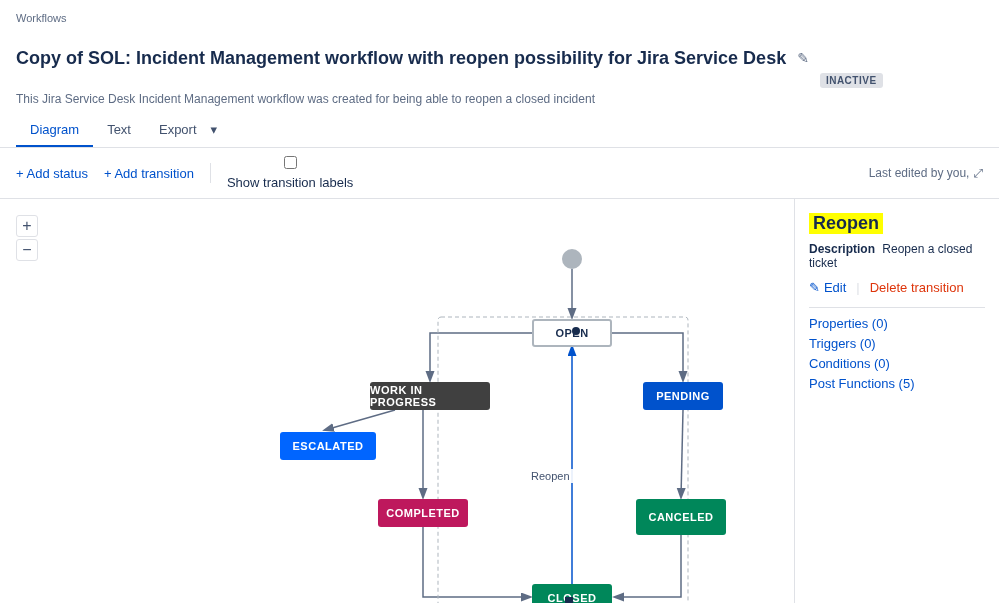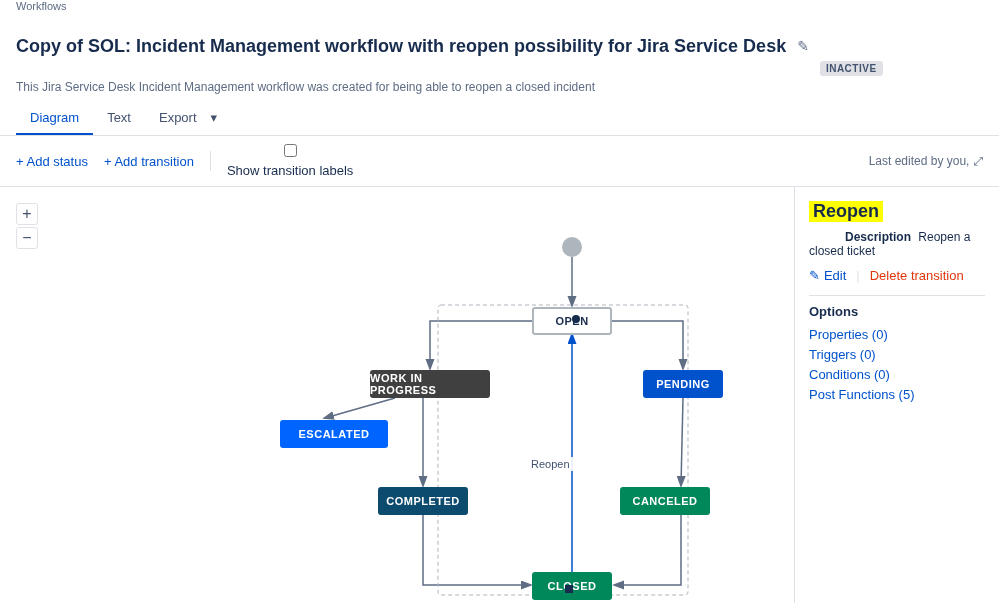--- a/index.html
+++ b/index.html
@@ -1,19 +1,19 @@
 <!DOCTYPE html>
 <html><head>
   <meta charset="utf-8">
   <style>
     * { box-sizing: border-box; margin: 0; padding: 0; }
     body { font-family: -apple-system, BlinkMacSystemFont, 'Segoe UI', sans-serif; font-size: 13px; background: #fff; color: #172b4d; overflow: hidden; width: 999px; height: 603px; }
 
     
-    .header { padding: 0 16px 0; border-bottom: 1px solid #dfe1e6; }
+    .header { padding: 12px 16px 0; border-bottom: 1px solid #dfe1e6; }
     .breadcrumb { font-size: 11px; color: #5e6c84; margin-bottom: 4px; }
     .title-row { display: flex; align-items: center; gap: 11px; margin-bottom: 4px; }
     .title { font-size: 18px; font-weight: 600; color: #172b4d; }
     .edit-icon { color: #5e6c84; cursor: pointer; font-size: 14px; }
     .badge-inactive { background: #dfe1e6; color: #42526e; font-size: 10px; font-weight: 700; padding: 2px 6px; border-radius: 3px; letter-spacing: 0.5px; margin-top: 45px; }
     .subtitle { font-size: 12px; color: #5e6c84; margin-bottom: 8px; }
     .tabs { display: flex; gap: 0; }
     .tab { padding: 8px 14px; font-size: 13px; cursor: pointer; border-bottom: 2px solid transparent; color: #42526e; }
     .tab.active { border-bottom-color: #0052cc; color: #0052cc; font-weight: 500; }
     .export-tab { display: flex; align-items: center; gap: 14px; padding: 8px 14px; font-size: 13px; cursor: pointer; color: #42526e; border-bottom: 2px solid transparent; }
@@ -31,39 +31,39 @@
 
     
     .zoom-controls { position: absolute; left: 16px; top: 16px; display: flex; flex-direction: column; gap: 2px; z-index: 10; }
     .zoom-btn { width: 22px; height: 22px; background: #fff; border: 1px solid #dfe1e6; border-radius: 3px; cursor: pointer; font-size: 16px; display: flex; align-items: center; justify-content: center; color: #42526e; line-height: 1; }
 
     
     .node { position: absolute; display: flex; align-items: center; justify-content: center; font-size: 11px; font-weight: 700; letter-spacing: 0.5px; border-radius: 3px; cursor: pointer; }
     .node-open { background: #fff; border: 2px solid #adb5bd; color: #172b4d; width: 80px; height: 28px; left: 532px; top: 120px; }
     .node-wip { background: #404040; color: #fff; width: 120px; height: 28px; left: 370px; top: 183px; }
     .node-pending { background: #0052cc; color: #fff; width: 80px; height: 28px; left: 643px; top: 183px; }
-    .node-escalated { background: #0065ff; color: #fff; width: 108px; height: 28px; left: 280px; top: 233px; }
-    .node-completed { background: #0c4a6e; color: #fff; width: 90px; height: 28px; left: 378px; top: 300px; }
-    .node-canceled { background: #00875a; color: #fff; width: 90px; height: 28px; left: 620px; top: 300px; }
+    .node-escalated { background: #0065ff; color: #fff; width: 96px; height: 28px; left: 280px; top: 233px; }
+    .node-completed { background: #be185d; color: #fff; width: 90px; height: 28px; left: 378px; top: 300px; }
+    .node-canceled { background: #00875a; color: #fff; width: 90px; height: 36px; left: 636px; top: 300px; }
     .node-closed { background: #00875a; color: #fff; width: 80px; height: 28px; left: 532px; top: 385px; }
 
     
     .start-circle { position: absolute; width: 20px; height: 20px; background: #adb5bd; border-radius: 50%; left: 562px; top: 50px; }
 
     
     .transition-label { position: absolute; font-size: 11px; color: #42526e; background: rgba(255,255,255,0.9); padding: 1px 3px; }
 
     
     .arrows-svg { position: absolute; top: 0; left: 0; width: 100%; height: 100%; pointer-events: none; }
 
     
     .side-panel { position: absolute; right: 0; top: 0; width: 205px; height: 430px; background: #fff; border-left: 1px solid #dfe1e6; padding: 14px; z-index: 20; }
     .panel-title { font-size: 18px; font-weight: 700; background: #ffff00; display: inline-block; padding: 0 4px; margin-bottom: 8px; }
     .panel-desc-row { font-size: 12px; margin-bottom: 10px; }
-    .panel-desc-label { font-weight: 700; margin-right: 4px; margin-left: 36px; }
+    .panel-desc-label { font-weight: 700; margin-right: 4px; }
     .panel-actions { display: flex; gap: 10px; margin-bottom: 12px; align-items: center; }
     .panel-edit-btn { display: flex; align-items: center; gap: 4px; font-size: 13px; color: #0052cc; cursor: pointer; background: none; border: none; padding: 0; }
     .panel-delete-btn { font-size: 13px; color: #de350b; cursor: pointer; background: none; border: none; padding: 0; }
     .panel-options-title { font-size: 13px; font-weight: 600; margin-bottom: 8px; color: #172b4d; }
     .panel-option-item { font-size: 13px; color: #0052cc; cursor: pointer; margin-bottom: 5px; display: block; }
     .panel-divider { height: 1px; background: #dfe1e6; margin: 8px 0; }
   </style>
 </head>
 <body>
 
@@ -163,20 +163,19 @@
     </div>
     <div class="panel-actions">
       <button class="panel-edit-btn">
         <span>✎</span>
         <span>Edit</span>
       </button>
       <span style="color:#dfe1e6;">|</span>
       <button class="panel-delete-btn">Delete transition</button>
     </div>
     <div class="panel-divider"></div>
-    <div class="panel-options-title">Options</div>
     <a class="panel-option-item">Properties (0)</a>
     <a class="panel-option-item">Triggers (0)</a>
     <a class="panel-option-item">Conditions (0)</a>
     <a class="panel-option-item">Post Functions (5)</a>
   </div>
 
 </div>
 
 </body></html>

